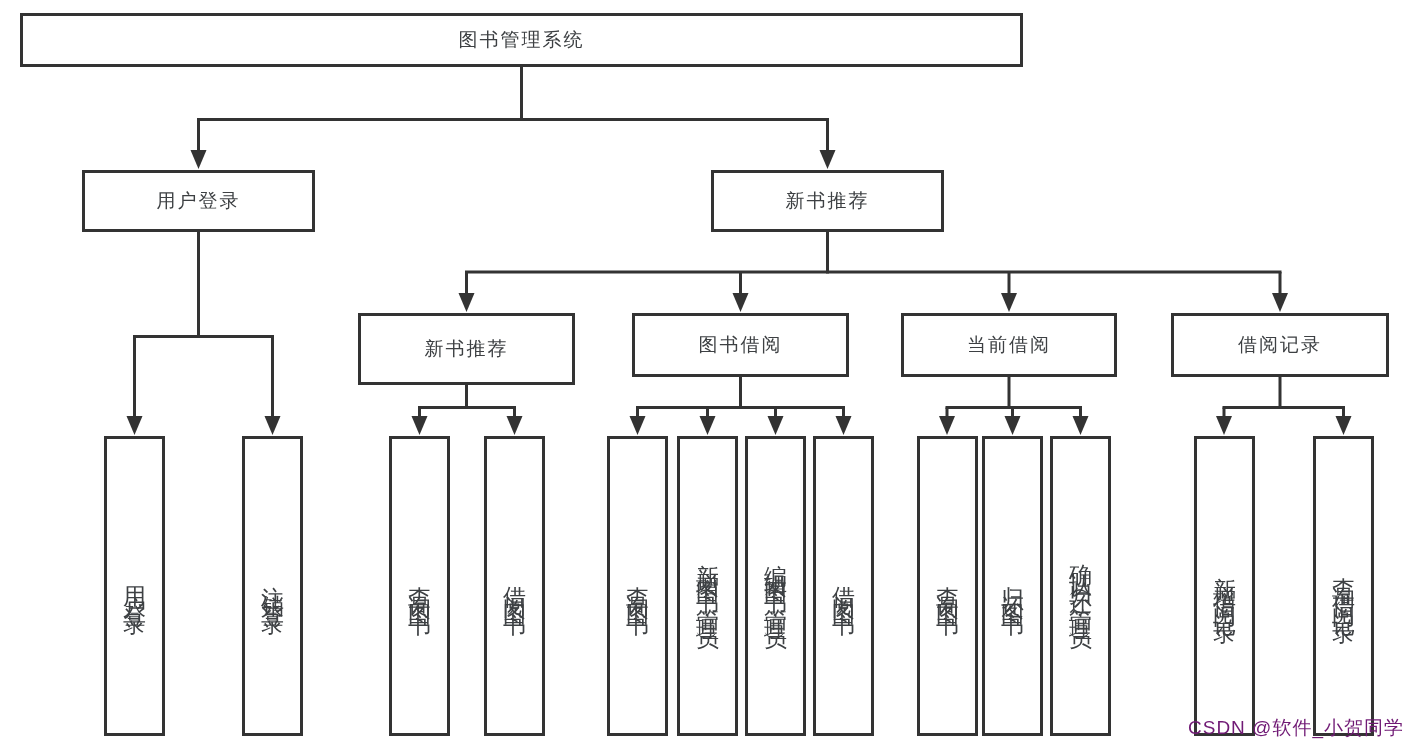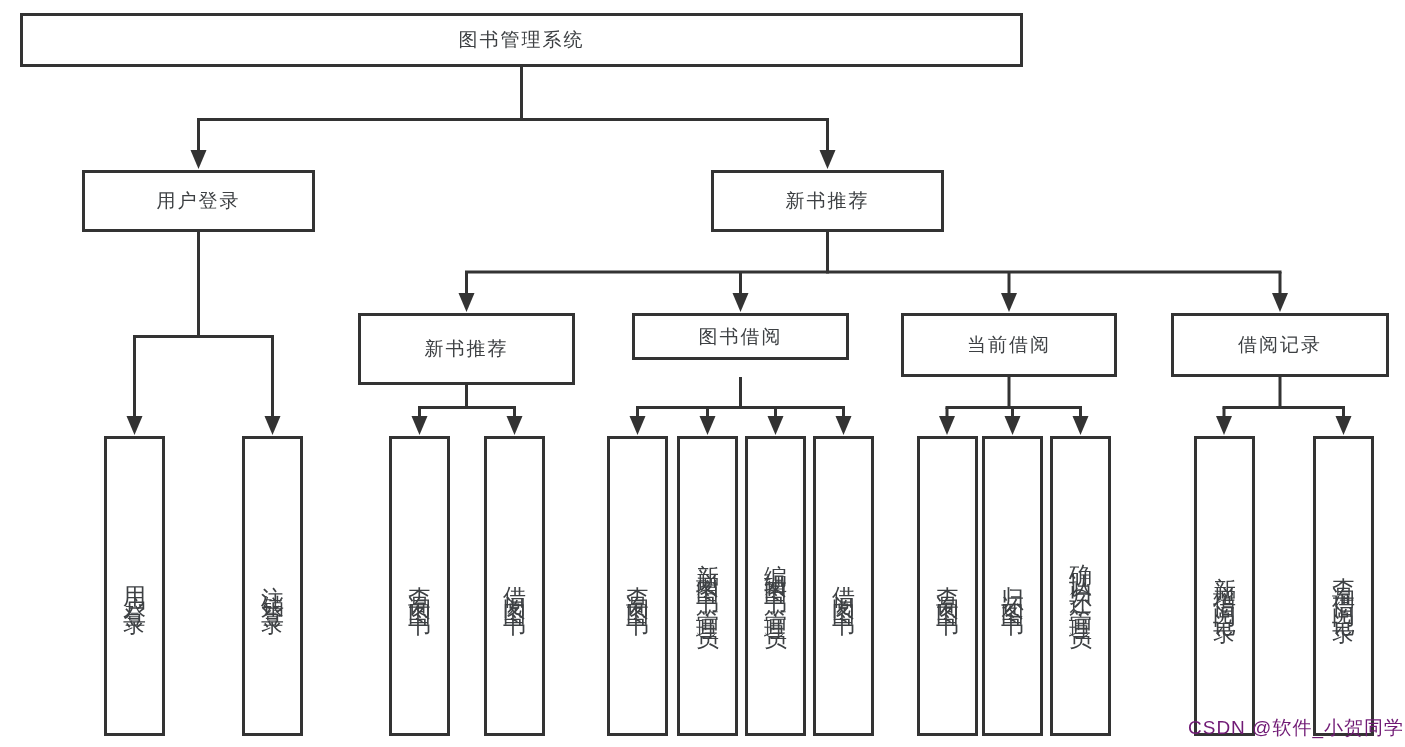--- a/index.html
+++ b/index.html
@@ -27,21 +27,21 @@
     font-size:23px;
     writing-mode:vertical-rl;
     text-orientation:mixed;
     letter-spacing:9px;
     line-height:1;
   }
   .root{left:20px;top:13px;width:1003px;height:54px;}
   .l2a{left:82px;top:170px;width:233px;height:62px;}
   .l2b{left:711px;top:170px;width:233px;height:62px;}
   .l3a{left:358px;top:313px;width:217px;height:72px;}
-  .l3b{left:632px;top:313px;width:217px;height:47px;}
+  .l3b{left:632px;top:313px;width:217px;height:64px;}
   .l3c{left:901px;top:313px;width:216px;height:64px;text-align:right;}
   .l3d{left:1171px;top:313px;width:218px;height:64px;}
   .leaf{top:436px;width:61px;height:300px;}
   .lf1{left:104px;}  .lf2{left:242px;}
   .lf3{left:389px;}  .lf4{left:484px;}
   .lf5{left:607px;}  .lf6{left:677px;}  .lf7{left:745px;}  .lf8{left:813px;}
   .lf9{left:917px;}  .lf10{left:982px;} .lf11{left:1050px;}
   .lf12{left:1194px;}.lf13{left:1313px;}
   .watermark{
     position:absolute;left:1188px;top:715px;

